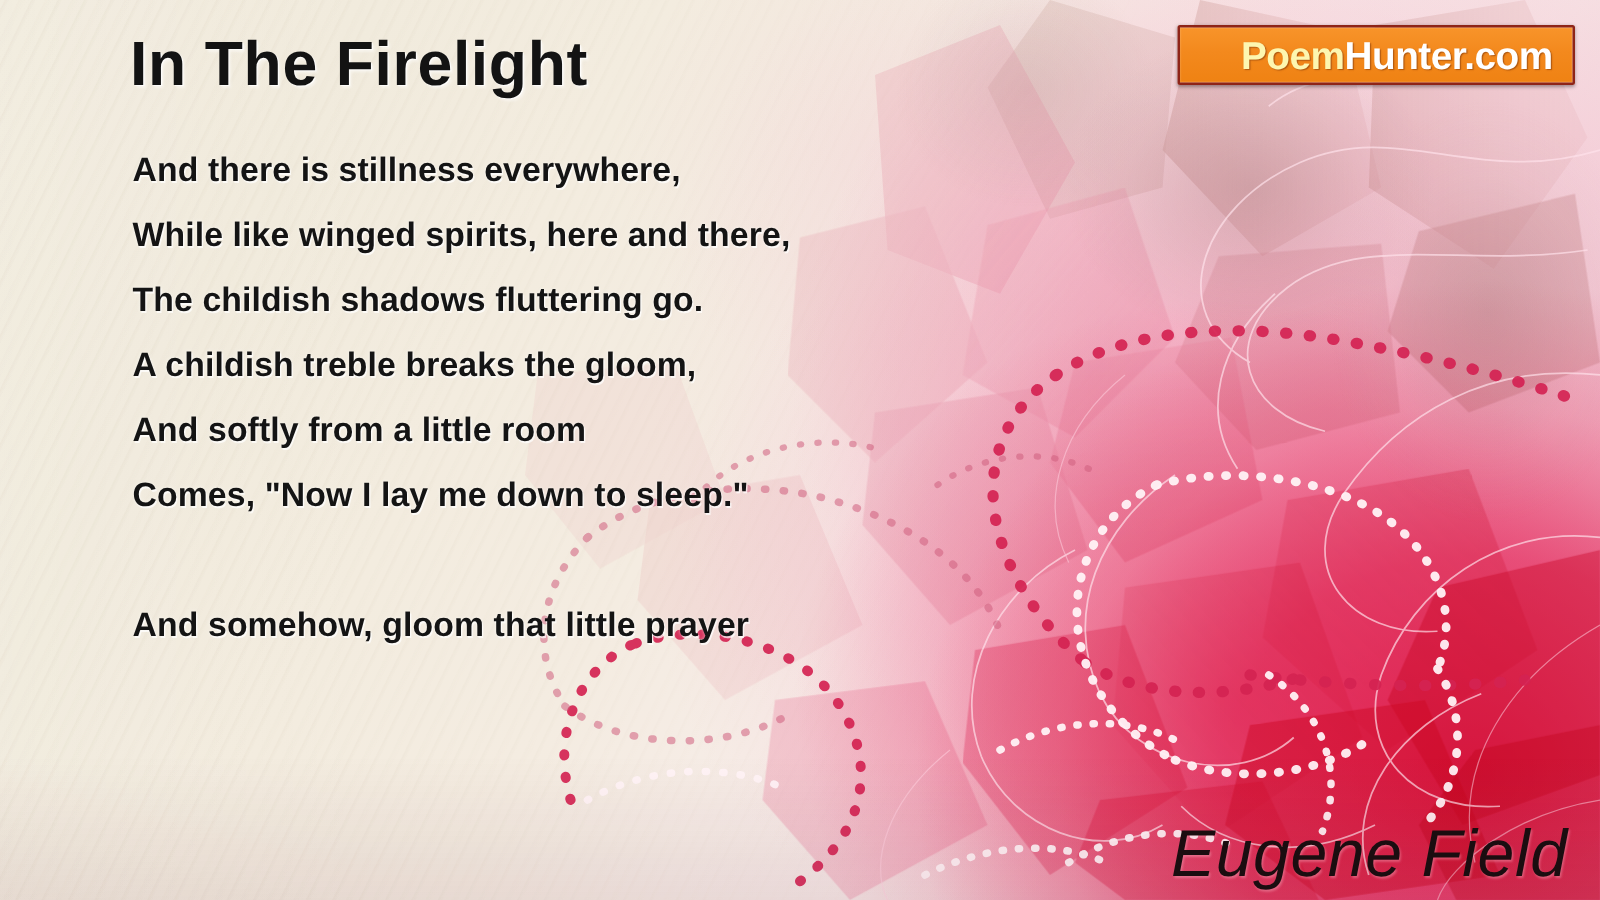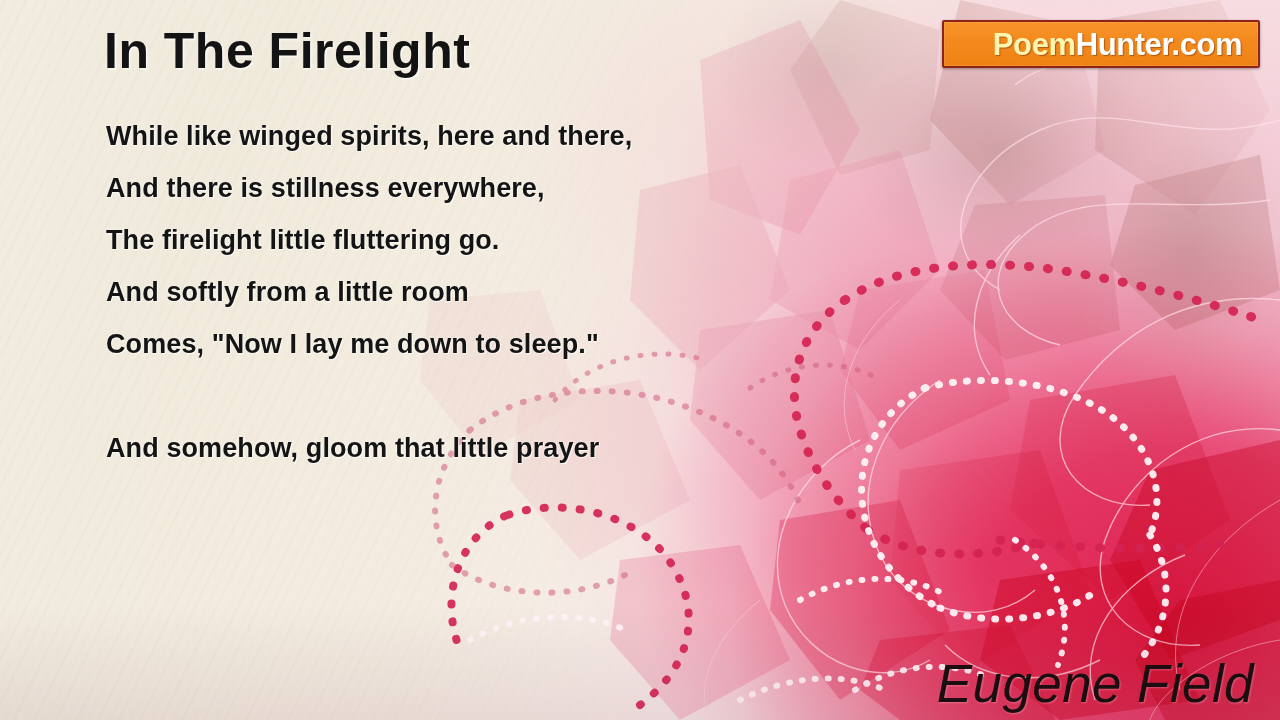--- a/index.html
+++ b/index.html
@@ -265,23 +265,24 @@
       <path d="M740 700 C790 675, 845 672, 885 690" stroke-width="6" stroke-dasharray="1 12"></path>
       <path d="M1015 540 C1060 570, 1075 620, 1058 665" stroke-width="6" stroke-dasharray="1 12"></path>
     </g>
   </svg>
 
   <div class="bg-layer" id="bg-vignette"></div>
 
   <div id="poem-title">In The Firelight</div>
 
   <div id="poem-body">
+    <div class="poem-line">And there is stillness everywhere,</div>
     <div class="poem-line">While like winged spirits, here and there,</div>
-    <div class="poem-line">And there is stillness everywhere,</div>
-    <div class="poem-line">The firelight little fluttering go.</div>
+    <div class="poem-line">The childish shadows fluttering go.</div>
+    <div class="poem-line">A childish treble breaks the gloom,</div>
     <div class="poem-line">And softly from a little room</div>
     <div class="poem-line">Comes, "Now I lay me down to sleep."</div>
     <div class="poem-line blank"></div>
     <div class="poem-line">And somehow, gloom that little prayer</div>
   </div>
 
   <div id="author-name">Eugene Field</div>
 
   <div id="site-logo">
     <span class="logo-text"><span class="logo-poem">Poem</span><span class="logo-hunter">Hunter.com</span></span>

